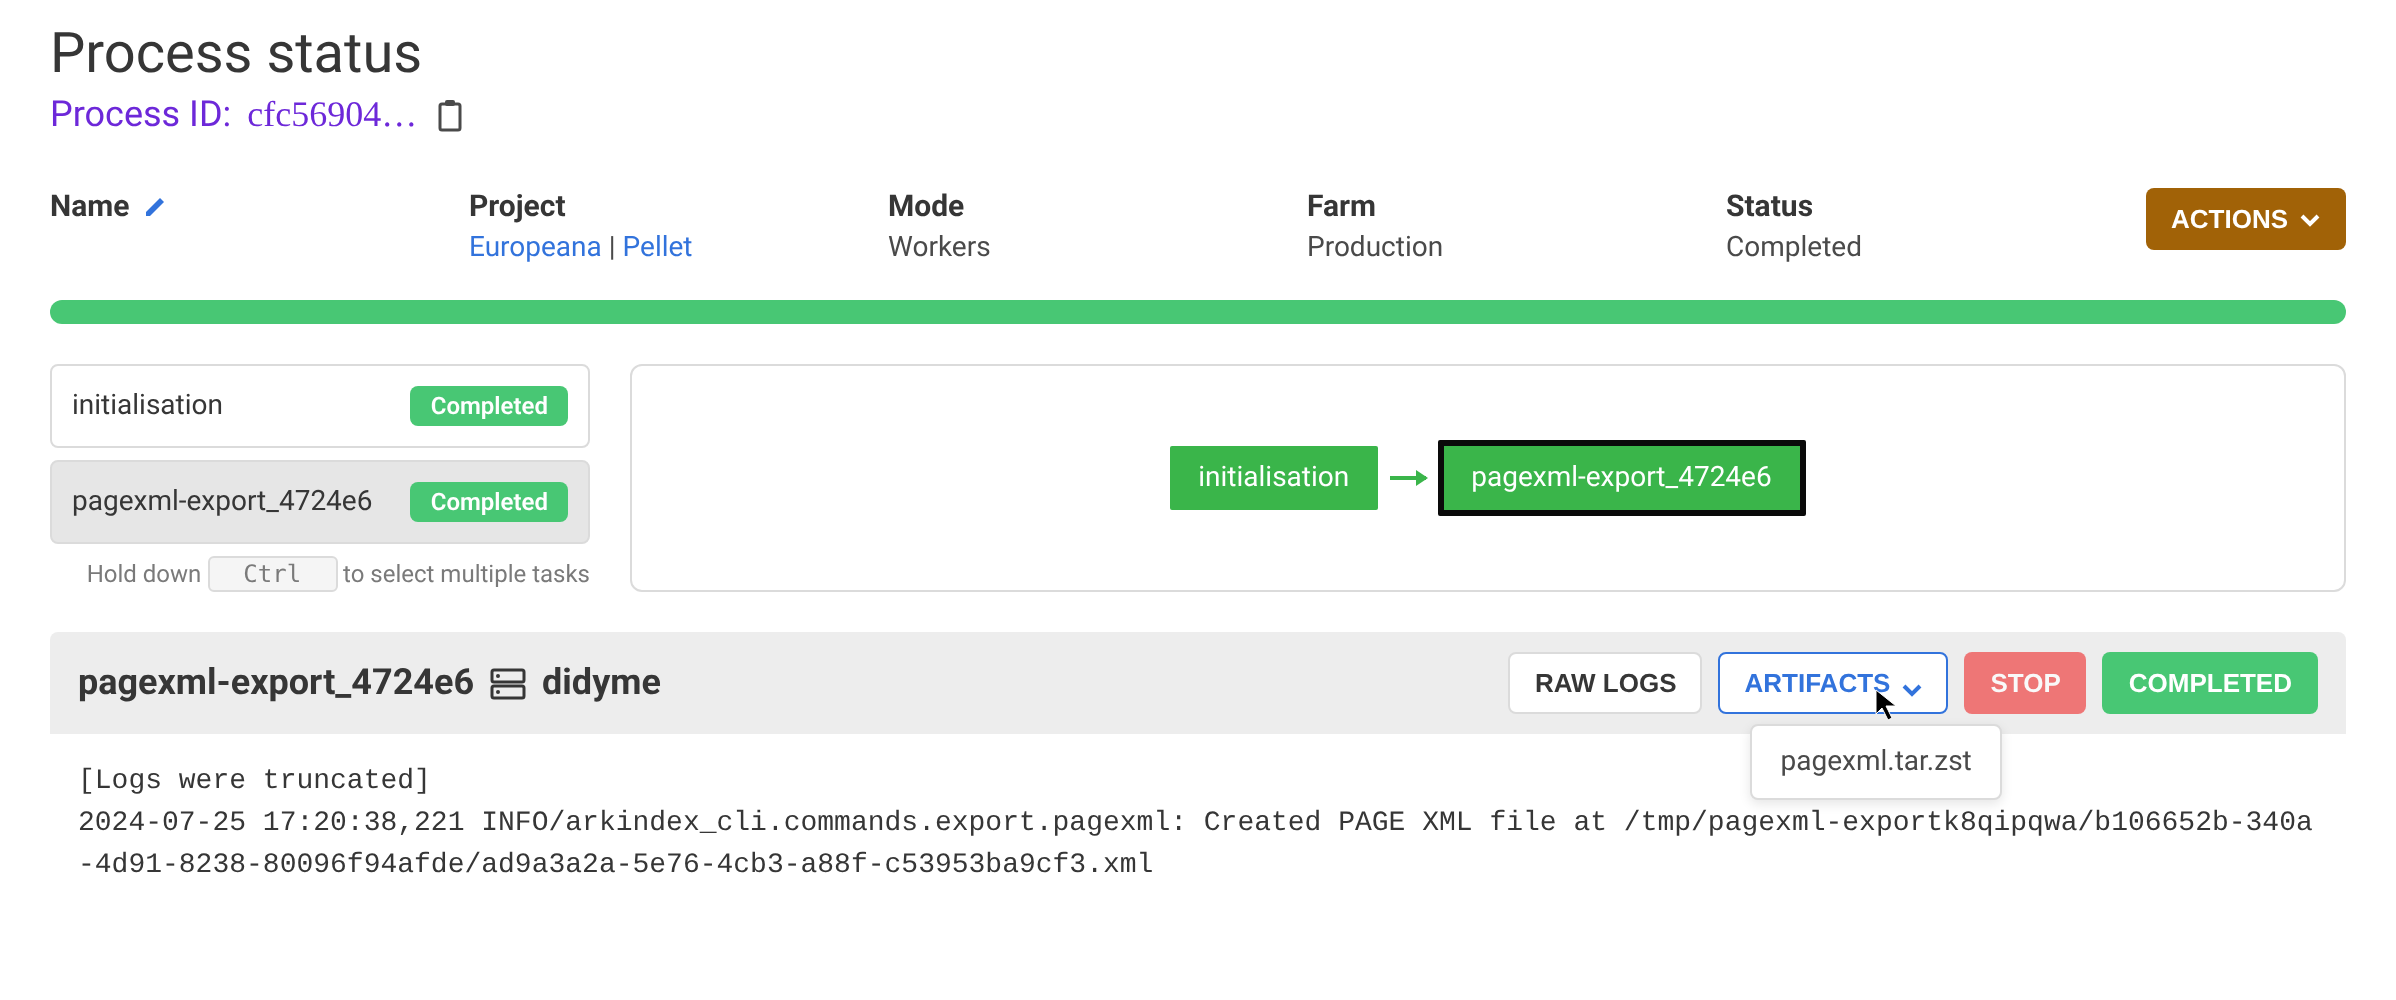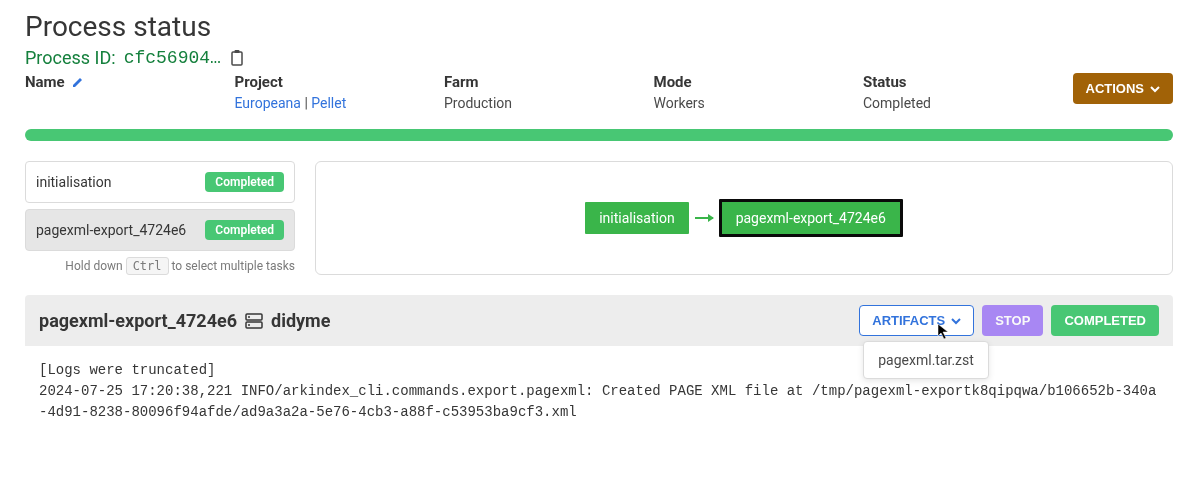--- a/index.html
+++ b/index.html
@@ -1,50 +1,50 @@
 <!DOCTYPE html>
 <html><head>
   <meta charset="utf-8">
   <style>
     * { box-sizing: border-box; margin: 0; padding: 0; }
     body { font-family: -apple-system, BlinkMacSystemFont, "Segoe UI", Roboto, "Helvetica Neue", Arial, sans-serif; color: #363636; padding: 10px 25px; font-size: 14px; }
     h1 { font-size: 28px; font-weight: 400; color: #363636; margin-bottom: 4px; }
-    .subtitle { font-size: 18px; color: #15803d; margin-bottom: 5px; display: flex; align-items: center; gap: 8px; }
-    .mono { font-family: Liberation Mono, monospace; }
+    .subtitle { font-size: 18px; color: #6d28d9; margin-bottom: 26px; display: flex; align-items: center; gap: 8px; }
+    .mono { font-family: Liberation Serif, serif; }
     .info-row { display: flex; gap: 40px; margin-bottom: 18px; align-items: flex-start; }
     .info-col { flex: 1; min-width: 0; }
     .info-col label { font-weight: 700; color: #363636; display: flex; align-items: center; gap: 6px; margin-bottom: 4px; font-size: 15px; }
     .info-col .val { color: #4a4a4a; }
     .link { color: #3273dc; text-decoration: none; }
     .actions-cell { flex: 0 0 auto; }
     .btn { display: inline-flex; align-items: center; gap: 6px; border: 1px solid transparent; border-radius: 4px; padding: 7px 12px; font-size: 13px; font-weight: 700; cursor: pointer; background: #fff; }
     .btn-blue { background: #a16207; color: #fff; }
     .btn-outline { border: 1px solid #dbdbdb; color: #363636; background: #fff; }
-    .btn-outline-blue { border: 1px solid #3273dc; color: #3273dc; background: #fff; }
-    .btn-stop { background: #8b5cf6; color: #fff; opacity: 0.7; }
+    .btn-outline-blue { border: 1px solid #3273dc; color: #3273dc; background: #fff; align-items: flex-end; }
+    .btn-stop { background: #ef4444; color: #fff; opacity: 0.7; }
     .btn-green { background: #48c774; color: #fff; }
     .badge-green { background: #48c774; color: #fff; border-radius: 4px; padding: 3px 10px; font-size: 12px; font-weight: 600; }
     .progress { height: 12px; background: #48c774; border-radius: 6px; margin-bottom: 20px; }
     .columns { display: flex; gap: 20px; margin-bottom: 20px; }
     .left-panel { width: 270px; }
     .task-item { display: flex; justify-content: space-between; align-items: center; border: 1px solid #dbdbdb; border-radius: 4px; padding: 10px 10px; margin-bottom: 6px; background: #fff; cursor: pointer; }
     .task-item.selected { background: #e6e6e6; }
     .hint { text-align: right; font-size: 12px; color: #7a7a7a; margin-top: 6px; }
-    .kbd { display: inline-block; border: 1px solid #dbdbdb; border-radius: 3px; padding: 1px 6px; font-family: monospace; background: #f5f5f5; font-size: 12px; }
+    .kbd { display: inline-block; border: 1px solid #dbdbdb; border-radius: 3px; padding: 1px 17px; font-family: monospace; background: #f5f5f5; font-size: 12px; }
     .graph-panel { flex: 1; border: 1px solid #dbdbdb; border-radius: 6px; display: flex; align-items: center; justify-content: center; min-height: 110px; }
     .graph { display: flex; align-items: center; gap: 6px; }
     .node { padding: 8px 14px; color: #fff; font-size: 14px; border-radius: 1px; }
     .node-init { background: #3ab54a; }
     .node-page { background: #3ab54a; border: 3px solid #0a0a0a; }
     .edge { width: 18px; height: 2px; background: #3ab54a; position: relative; }
     .edge::after { content: ""; position: absolute; right: -1px; top: -3px; border-left: 6px solid #3ab54a; border-top: 4px solid transparent; border-bottom: 4px solid transparent; }
     .log-toolbar { display: flex; align-items: center; justify-content: space-between; background: #ededed; border-radius: 4px 4px 0 0; padding: 10px 14px; }
     .log-title { font-size: 18px; font-weight: 700; display: flex; align-items: center; gap: 8px; }
     .tool-btns { display: flex; gap: 8px; align-items: center; position: relative; }
-    .dropdown { position: absolute; top: 36px; left: 4px; background: #fff; border: 1px solid #dbdbdb; border-radius: 4px; box-shadow: 0 2px 6px rgba(0,0,0,0.1); padding: 10px 14px; white-space: nowrap; z-index: 10; color: #4a4a4a; }
+    .dropdown { position: absolute; top: 36px; left: 16px; background: #fff; border: 1px solid #dbdbdb; border-radius: 4px; box-shadow: 0 2px 6px rgba(0,0,0,0.1); padding: 10px 14px; white-space: nowrap; z-index: 10; color: #4a4a4a; }
     .artifacts-wrap { position: relative; }
     .cursor { position: absolute; width: 16px; height: 18px; pointer-events: none; }
     .logs { font-family: "SFMono-Regular", Consolas, "Liberation Mono", Menlo, monospace; font-size: 14px; padding: 14px 14px 2px; line-height: 1.5; white-space: pre-wrap; word-break: break-all; color: #363636; }
     .clipboard-icon, .pencil-icon, .server-icon, .chevron-icon { display: inline-flex; }
   </style>
 </head>
 <body>
 
 <h1>Process status</h1>
 <div class="subtitle">
@@ -69,26 +69,26 @@
       </span>
     </label>
   </div>
   <div class="info-col">
     <label>Project</label>
     <div class="val">
       <a class="link">Europeana</a><span> | </span><a class="link">Pellet</a>
     </div>
   </div>
   <div class="info-col">
+    <label>Mode</label>
+    <div class="val">Workers</div>
+  </div>
+  <div class="info-col">
     <label>Farm</label>
     <div class="val">Production</div>
-  </div>
-  <div class="info-col">
-    <label>Mode</label>
-    <div class="val">Workers</div>
   </div>
   <div class="info-col">
     <label>Status</label>
     <div class="val">Completed</div>
   </div>
   <div class="actions-cell">
     <button class="btn btn-blue">
       <span>ACTIONS</span>
       <span class="chevron-icon">
         <svg width="10" height="8" viewBox="0 0 10 8">
@@ -133,20 +133,21 @@
       <svg width="18" height="16" viewBox="0 0 18 16">
           <rect x="1" y="1" width="16" height="6" rx="1" fill="none" stroke="#363636" stroke-width="1.5"></rect>
           <rect x="1" y="9" width="16" height="6" rx="1" fill="none" stroke="#363636" stroke-width="1.5"></rect>
           <circle cx="4" cy="4" r="1" fill="#363636"></circle>
           <circle cx="4" cy="12" r="1" fill="#363636"></circle>
         </svg>
     </span>
     <span>didyme</span>
   </div>
   <div class="tool-btns">
+    <button class="btn btn-outline">RAW LOGS</button>
     <div class="artifacts-wrap">
       <button class="btn btn-outline-blue">
         <span>ARTIFACTS</span>
         <span class="chevron-icon">
           <svg width="10" height="8" viewBox="0 0 10 8">
               <path d="M1 2 L5 6 L9 2" stroke="#3273dc" stroke-width="2" fill="none"></path>
             </svg>
         </span>
       </button>
       <svg class="cursor" style="top:18px; left:78px;" viewBox="0 0 16 18">

